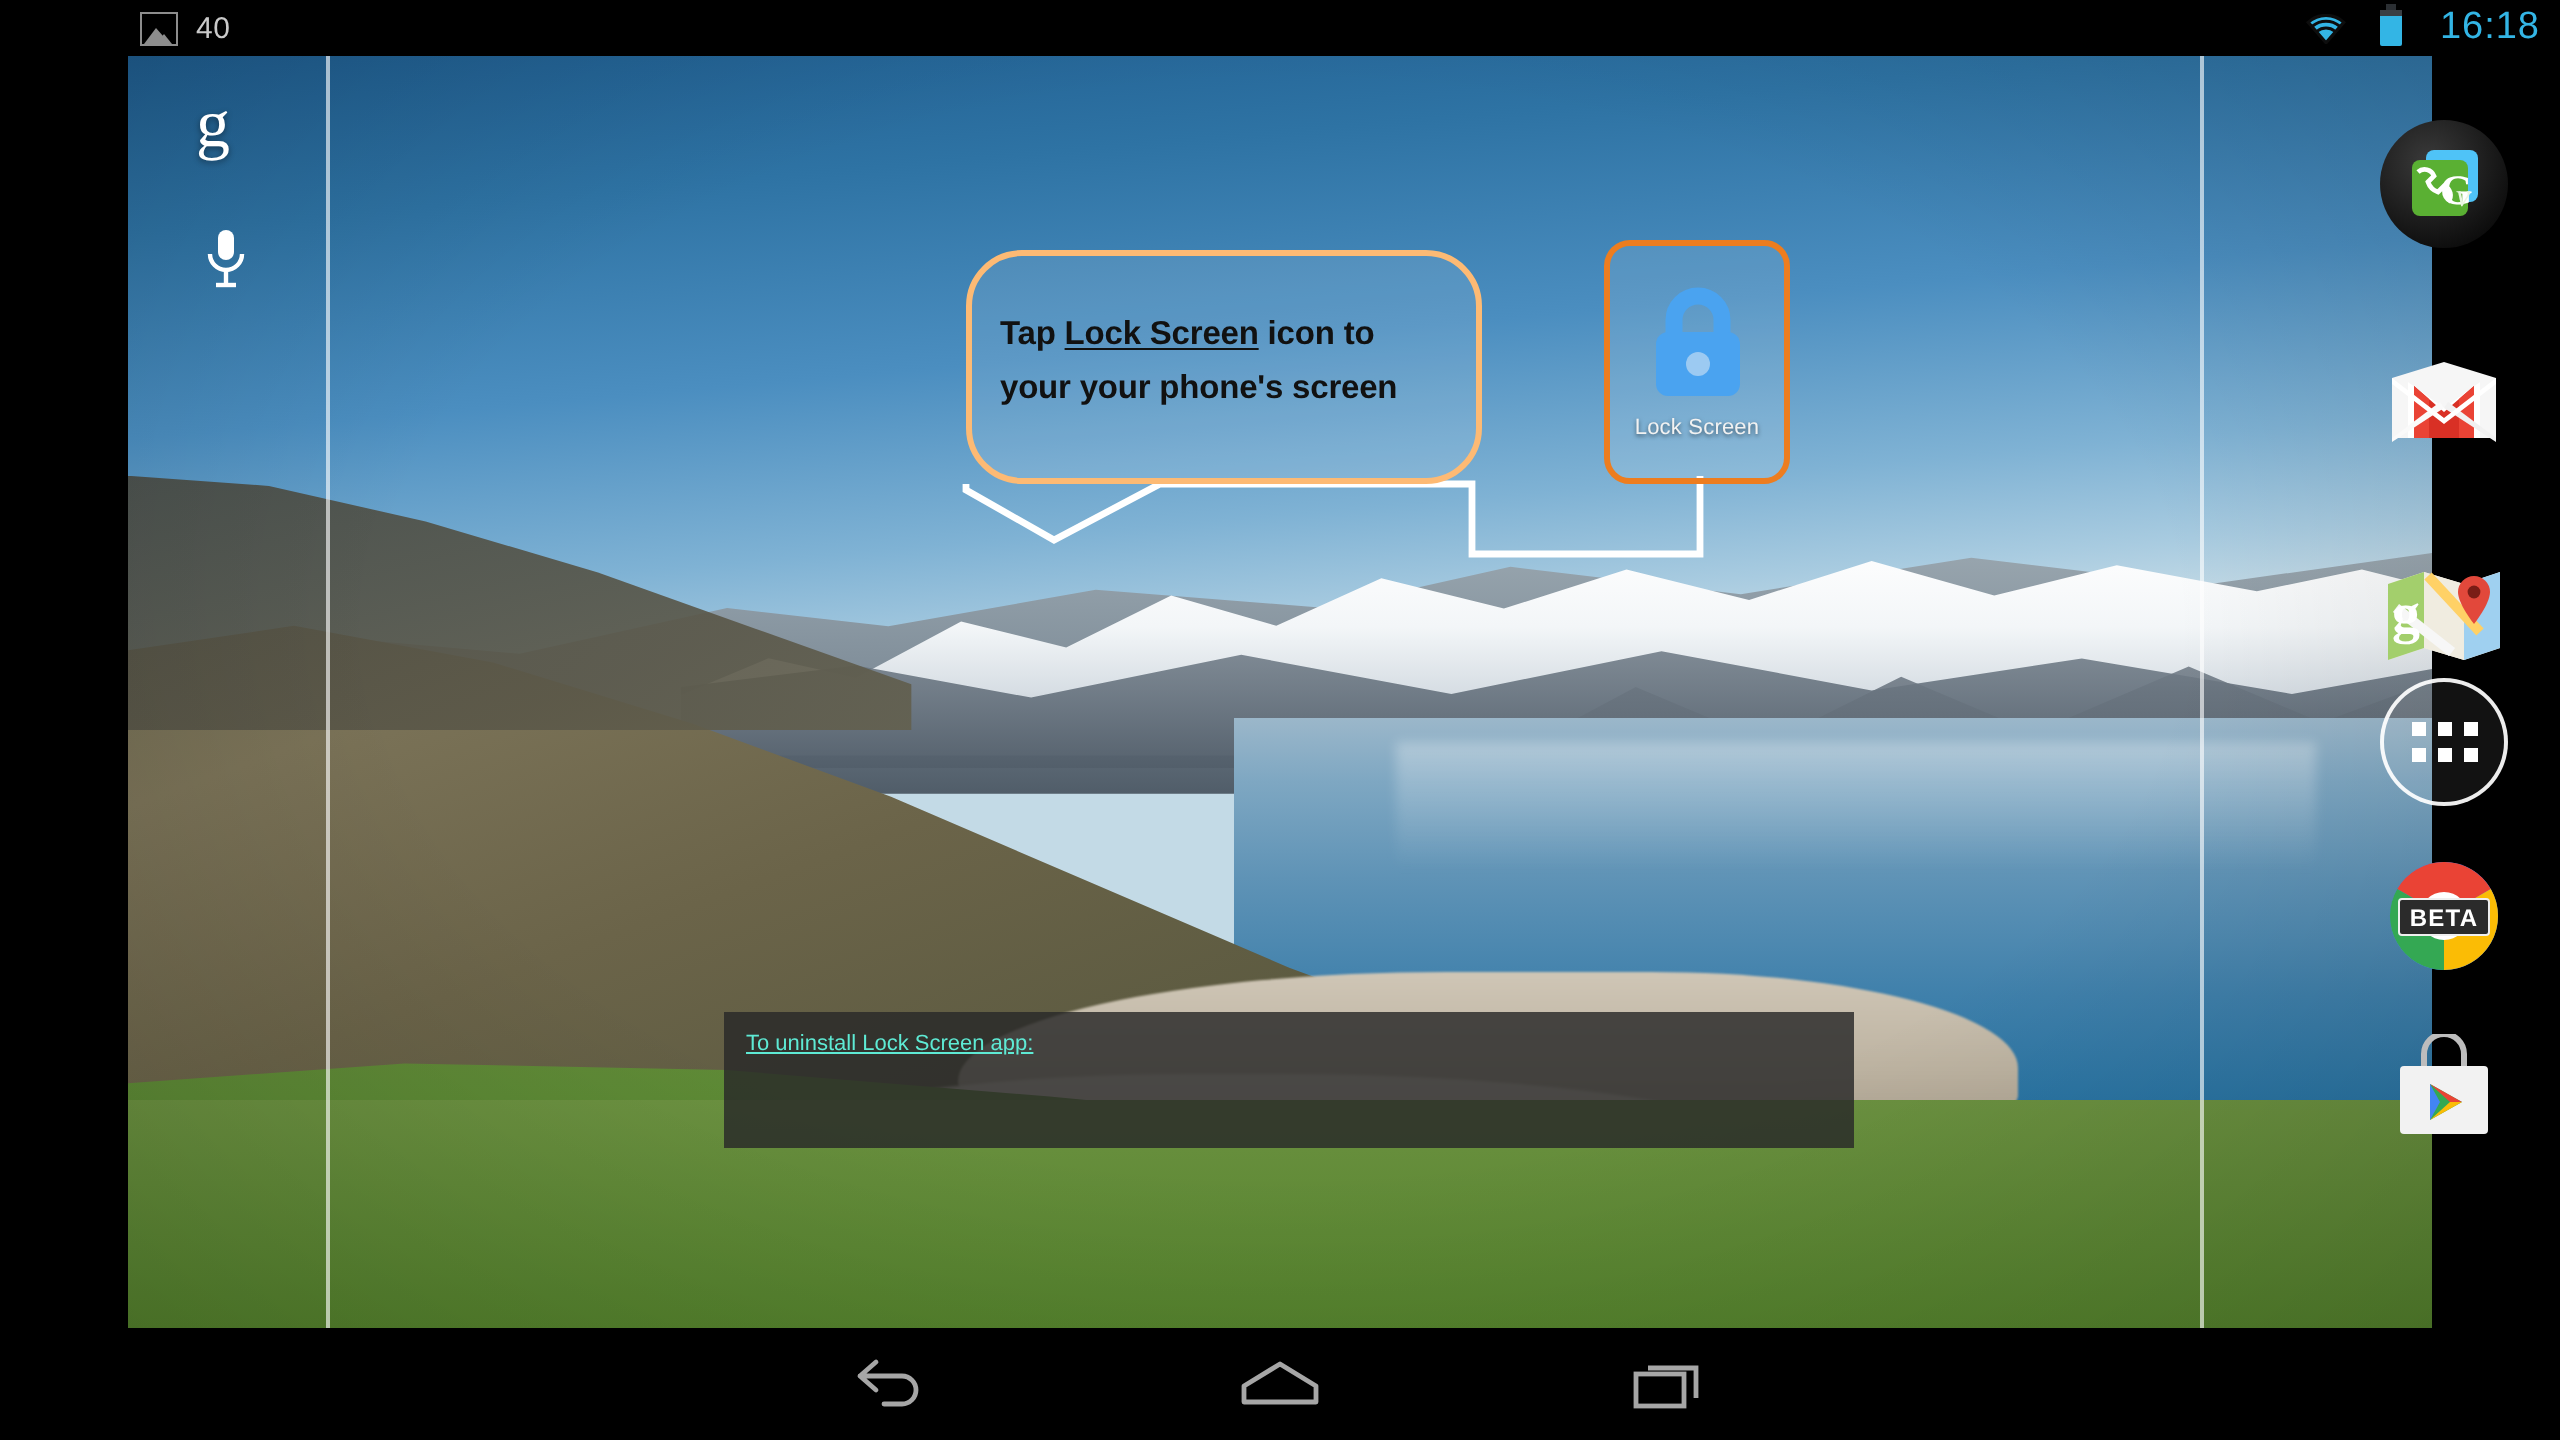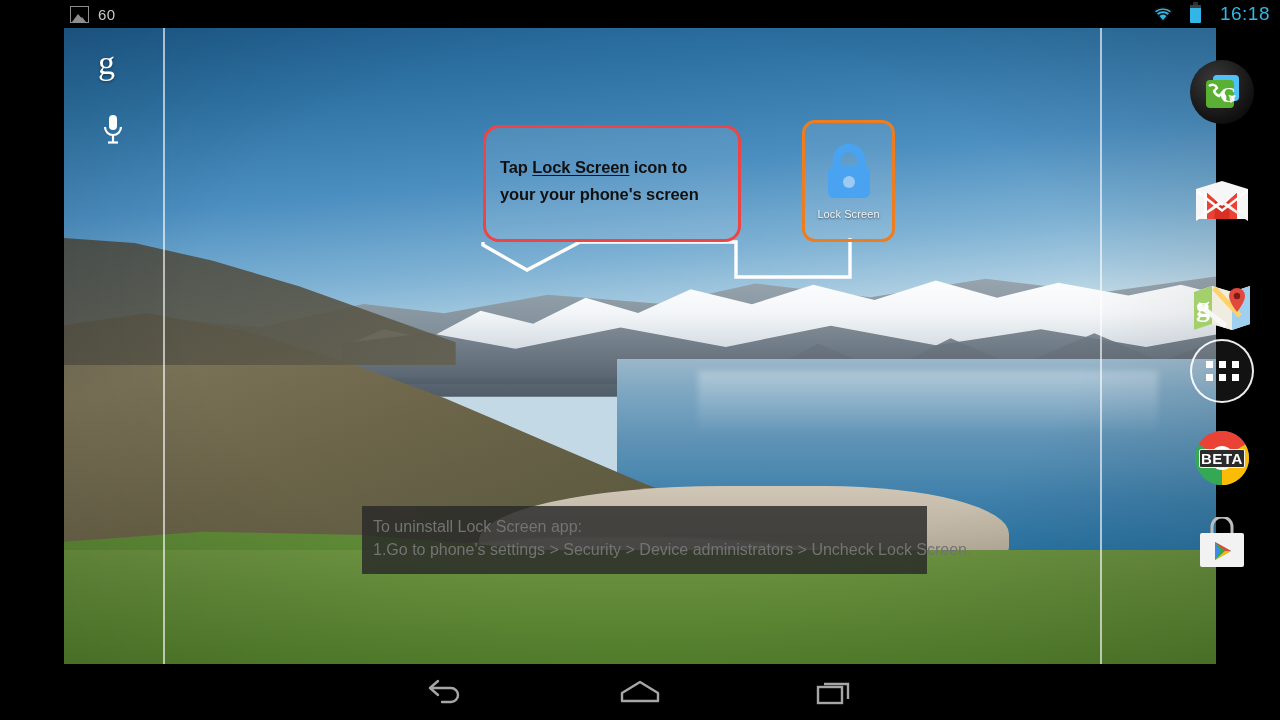--- a/index.html
+++ b/index.html
@@ -156,21 +156,21 @@
     position:absolute; left:98px; top:46px;
     color:#fff; font-family:"Liberation Serif", serif;
     font-size:34px; line-height:34px;
     text-shadow:0 1px 3px rgba(0,0,0,.45);
   }
   .mic-widget { position:absolute; left:101px; top:114px; width:24px; height:34px; }
 
   
   .bubble {
     position:absolute; left:483px; top:125px; width:258px; height:117px;
-    border:3px solid #ef4444; border-radius:16px;
+    border:3px solid #fdba74; border-radius:28px;
     background:rgba(255,255,255,.10);
   }
   .bubble-text {
     position:absolute; left:14px; top:26px; width:230px;
     font-size:16.5px; font-weight:bold; color:#111;
     line-height:1.62; letter-spacing:-.1px;
   }
   .bubble-text u { text-decoration:underline; text-underline-offset:2px; }
   .tail { position:absolute; left:470px; top:232px; width:430px; height:60px; }
 
@@ -188,22 +188,23 @@
     text-shadow:0 1px 2px rgba(0,0,0,.55); letter-spacing:.1px;
   }
 
   
   .infobox {
     position:absolute; left:362px; top:506px; width:565px; height:68px;
     background:rgba(40,40,40,.82);
     padding:9px 11px 0 11px;
   }
   .infobox div {
-    color:#737373; font-size:16px; line-height:1.45;
+    color:#5eead4; font-size:11px; line-height:1.45;
     white-space:nowrap;
+    text-decoration:underline;
   }
 
   
   .dock { position:absolute; right:0; top:28px; width:116px; height:636px; }
   .dock-item {
     position:absolute; left:26px; width:64px; height:64px;
   }
   .circle-bg {
     position:absolute; inset:0; border-radius:50%;
     background:radial-gradient(circle at 38% 32%, #3a3a3a 0%, #111 70%, #000 100%);
@@ -222,21 +223,21 @@
 
   
   .gmail { position:absolute; left:4px; top:11px; width:56px; height:42px; }
   
   .maps { position:absolute; left:2px; top:6px; width:60px; height:52px; }
   
   .chrome { position:absolute; left:4px; top:4px; width:56px; height:56px; }
   .beta-badge {
     position:absolute; left:9px; top:23px; width:46px; height:19px;
     background:#2b2b2b; border:1.5px solid #efefef; border-radius:2px;
-    color:#fff; font-size:15px; font-weight:bold; letter-spacing:.6px;
+    color:#fff; font-size:12px; font-weight:bold; letter-spacing:.6px;
     display:flex; align-items:center; justify-content:center;
   }
   
   .play { position:absolute; left:8px; top:6px; width:48px; height:52px; }
   
   .cal { position:absolute; left:11px; top:12px; width:42px; height:40px; }
   .gv { position:absolute; left:10px; top:10px; width:44px; height:44px; }
 
   
   .navbar {
@@ -273,21 +274,21 @@
     <div class="page-line" style="left:99px;"></div>
     <div class="page-line" style="left:1036px;"></div>
   </div>
 
   <div class="side-black-l"></div>
   <div class="side-black-r"></div>
 
   <div class="statusbar">
     <div class="sb-left">
       <span class="photo-icon"></span>
-      <span class="sb-count">60</span>
+      <span class="sb-count">40</span>
     </div>
     <div class="sb-right">
       <span class="wifi-icon">
         <svg viewBox="0 0 20 15" width="20" height="15">
           <path d="M10 14.4 L1.1 4.2 A13 13 0 0 1 18.9 4.2 Z" fill="#33b5e5"></path>
           <path d="M10 14.4 L1.1 4.2 A13 13 0 0 1 18.9 4.2 Z" fill="none" stroke="#0d0d0d" stroke-width="1.6" stroke-dasharray="0"></path>
           <path d="M3.3 6.0 A10.5 10.5 0 0 1 16.7 6.0" fill="none" stroke="#0d0d0d" stroke-width="1.5"></path>
           <path d="M5.6 8.6 A7 7 0 0 1 14.4 8.6" fill="none" stroke="#0d0d0d" stroke-width="1.5"></path>
         </svg>
       </span>
@@ -325,21 +326,20 @@
         <path d="M17 28 V20 a12 12 0 0 1 24 0 v8" fill="none" stroke="#4aa3f0" stroke-width="8.5" stroke-linecap="butt"></path>
         <rect x="8" y="26" width="42" height="32" rx="6" fill="#4aa3f0"></rect>
         <circle cx="29" cy="42" r="6" fill="#9ccaf2"></circle>
       </svg>
     </span>
     <span class="lock-label">Lock Screen</span>
   </div>
 
   <div class="infobox">
     <div>To uninstall Lock Screen app:</div>
-    <div>1.Go to phone's settings &gt; Security &gt; Device administrators &gt; Uncheck Lock Screen.</div>
   </div>
 
   <div class="dock">
 
     <div class="dock-item" style="top:32px;">
       <span class="circle-bg"></span>
       <span class="gv">
         <svg viewBox="0 0 44 44" width="44" height="44">
           <rect x="13" y="5" width="26" height="26" rx="4" fill="#4fc3f7"></rect>
           <rect x="6" y="10" width="28" height="28" rx="4" fill="#5ab033"></rect>

